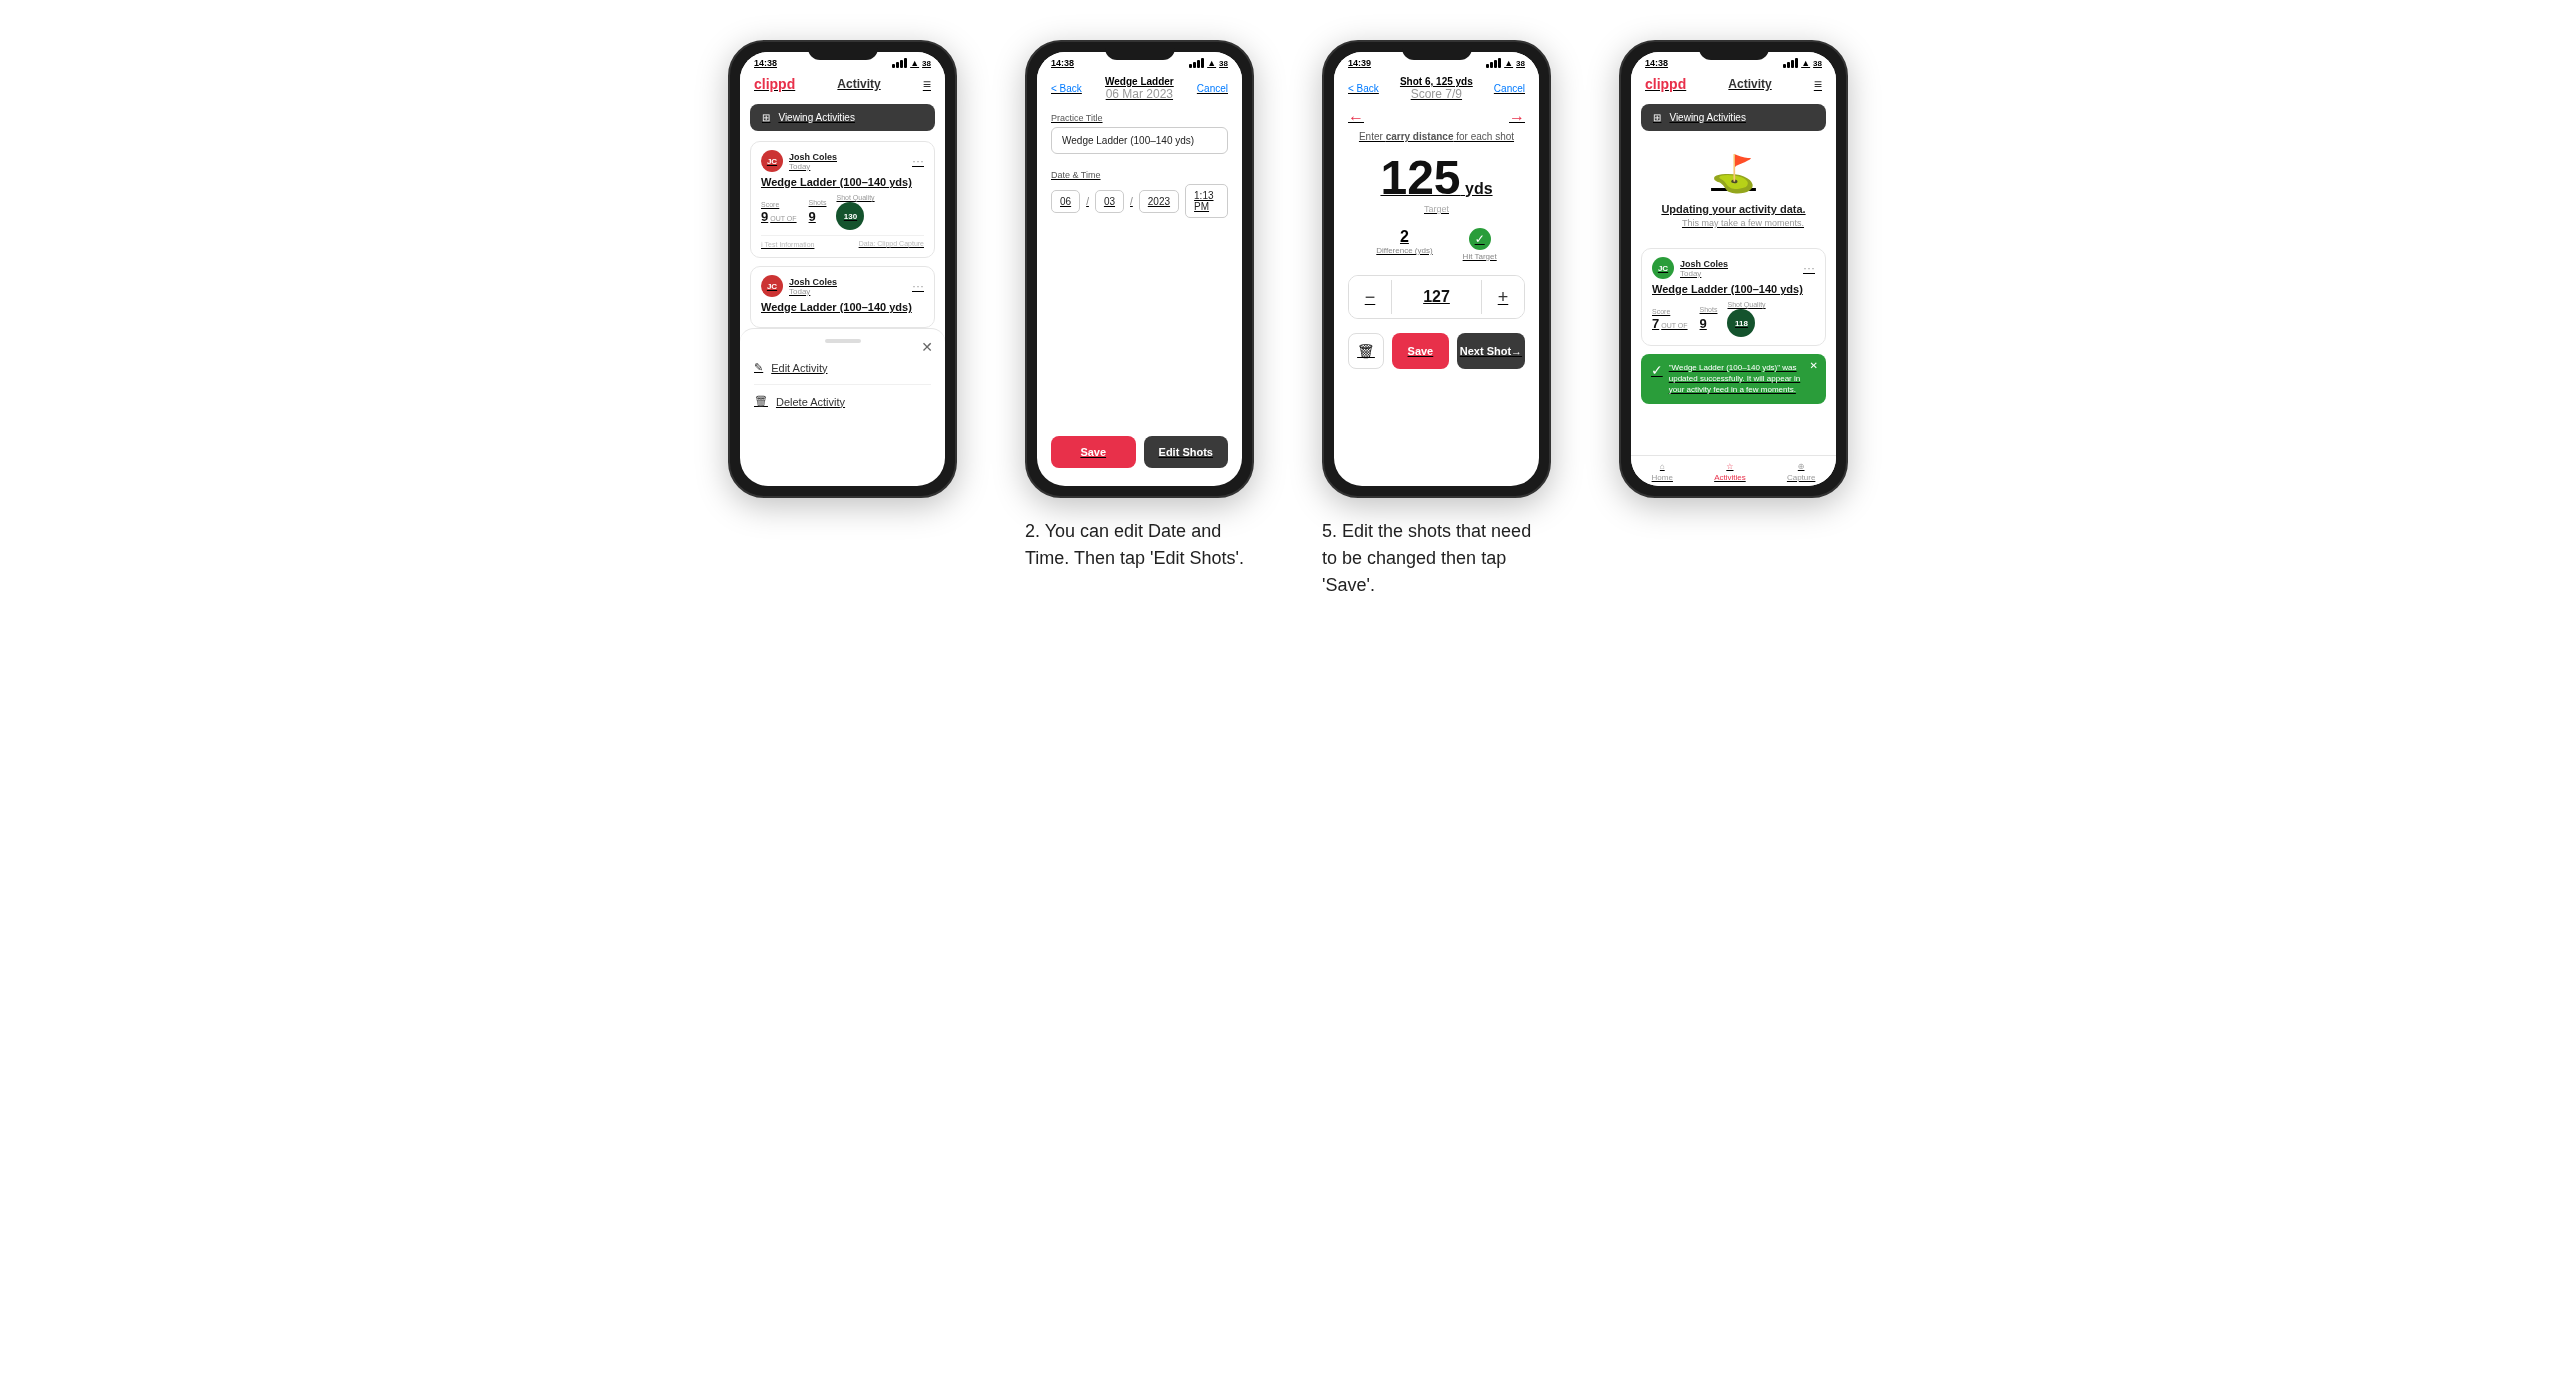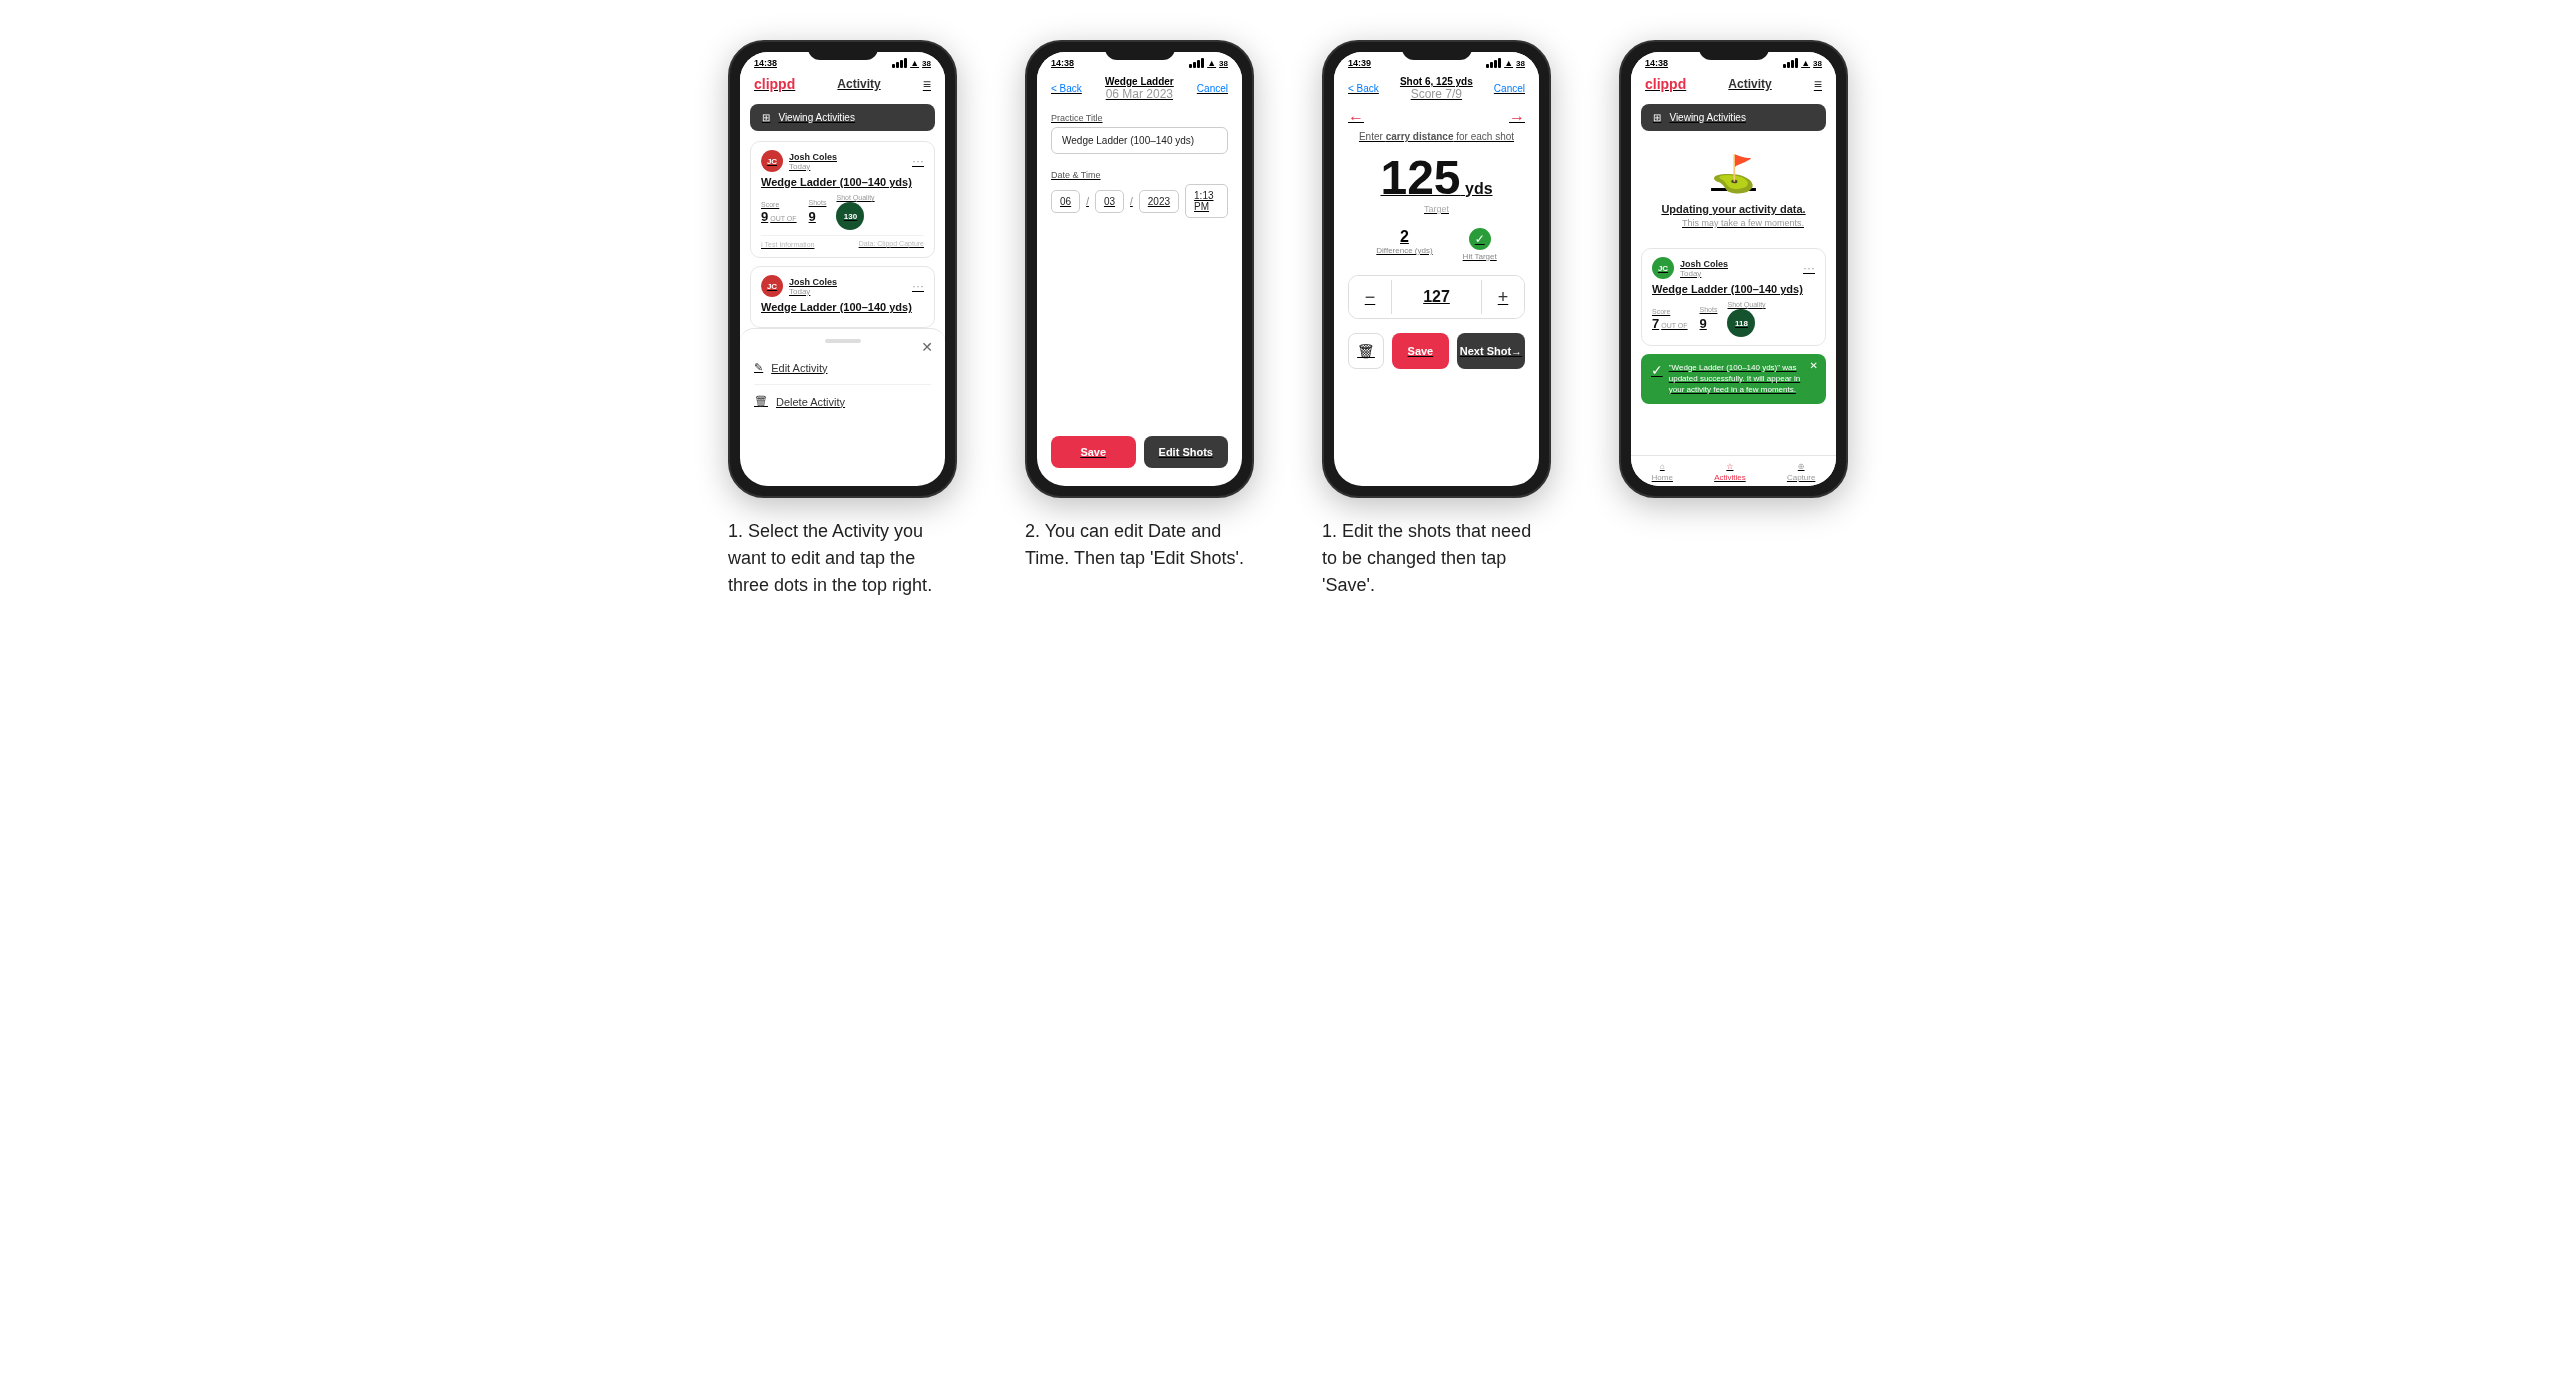--- a/index.html
+++ b/index.html
@@ -326,21 +326,20 @@
             <span>Edit Activity</span>
           </div>
           <div class="sheet-divider"></div>
           <div class="sheet-item">
             <span class="sheet-icon">🗑</span>
             <span>Delete Activity</span>
           </div>
         </div>
       </div>
     </div>
-    <div class="caption">1. Select the Activity you want to edit and tap the three dots in the top right.</div>
   </div>
 
   <div class="phone-col">
     <div class="phone-frame">
       <div class="notch"></div>
       <div class="phone-screen">
         <div class="status-bar">
           <span>14:38</span>
           <div class="status-icons">
             <div class="signal-bars">
@@ -441,21 +440,21 @@
           <button class="btn-delete">🗑</button>
           <button class="btn-save2">Save</button>
           <button class="btn-nextshot">
             <span>Next Shot</span>
             <span>→</span>
           </button>
         </div>
         <div style="height:10px"></div>
       </div>
     </div>
-    <div class="caption">1. Edit the shots that need to be changed then tap 'Save'.</div>
+    <div class="caption">5. Edit the shots that need to be changed then tap 'Save'.</div>
   </div>
 
   <div class="phone-col">
     <div class="phone-frame">
       <div class="notch"></div>
       <div class="phone-screen">
         <div class="status-bar">
           <span>14:38</span>
           <div class="status-icons">
             <div class="signal-bars">

